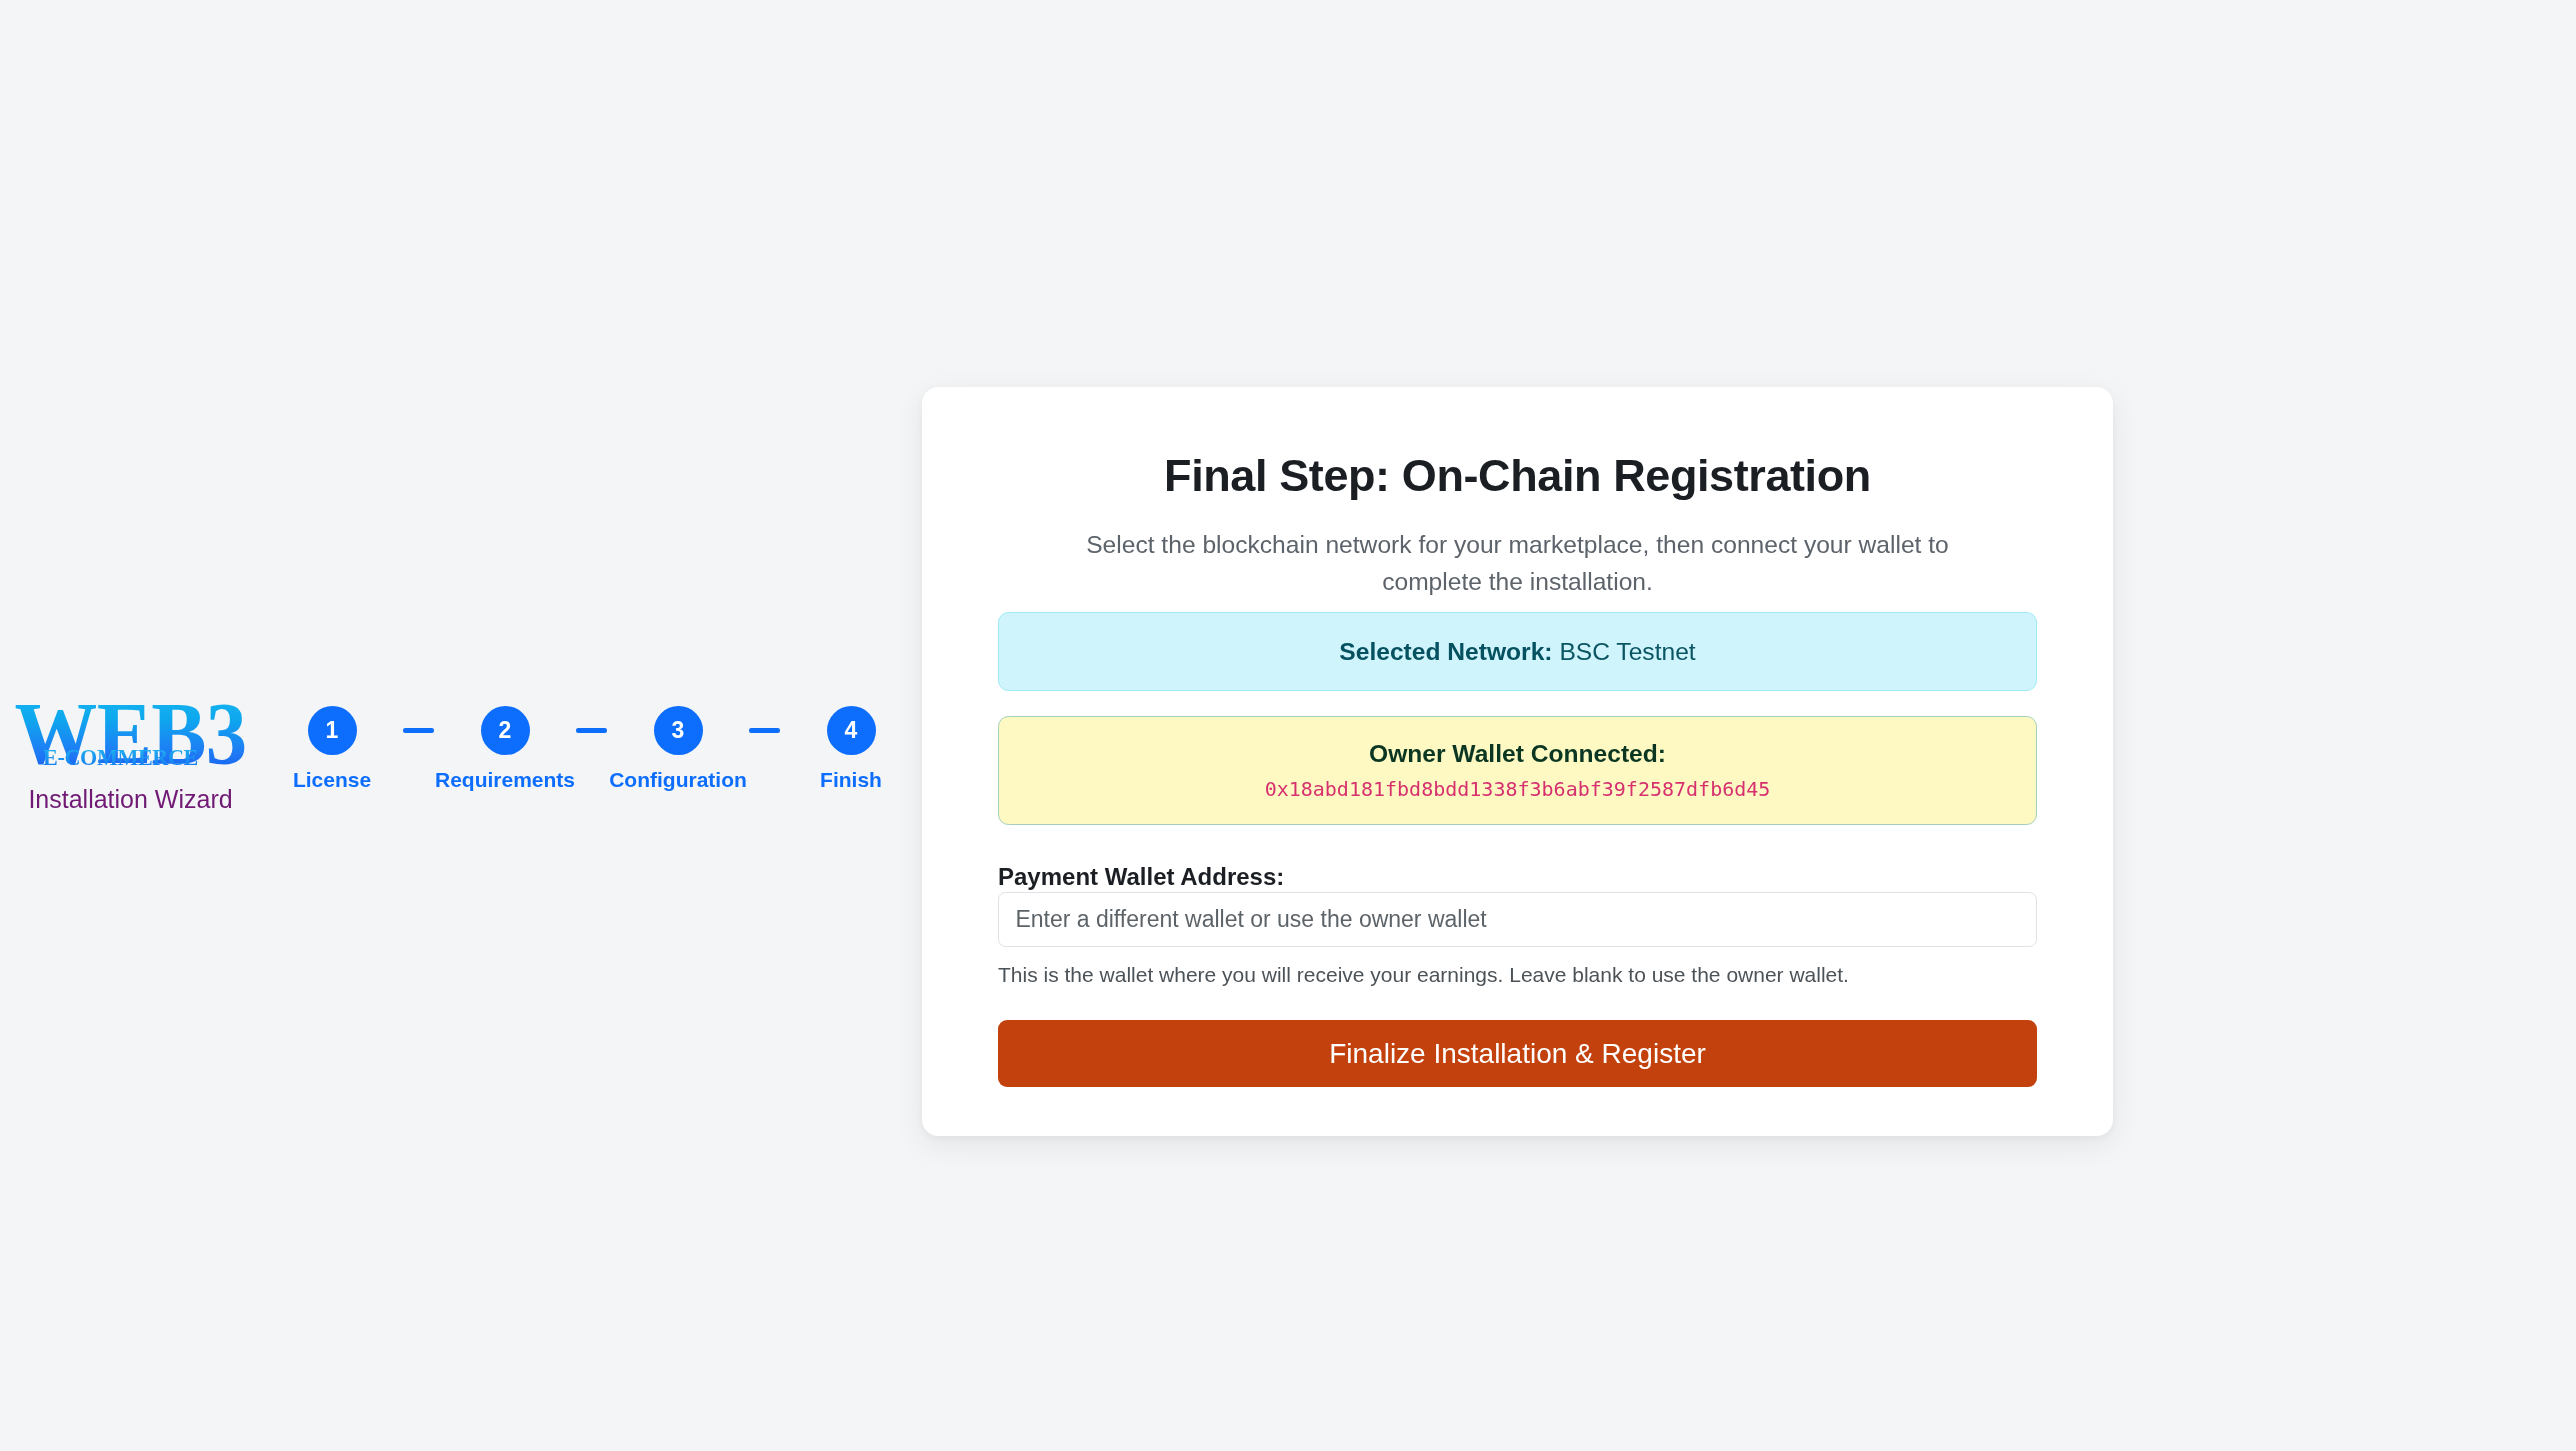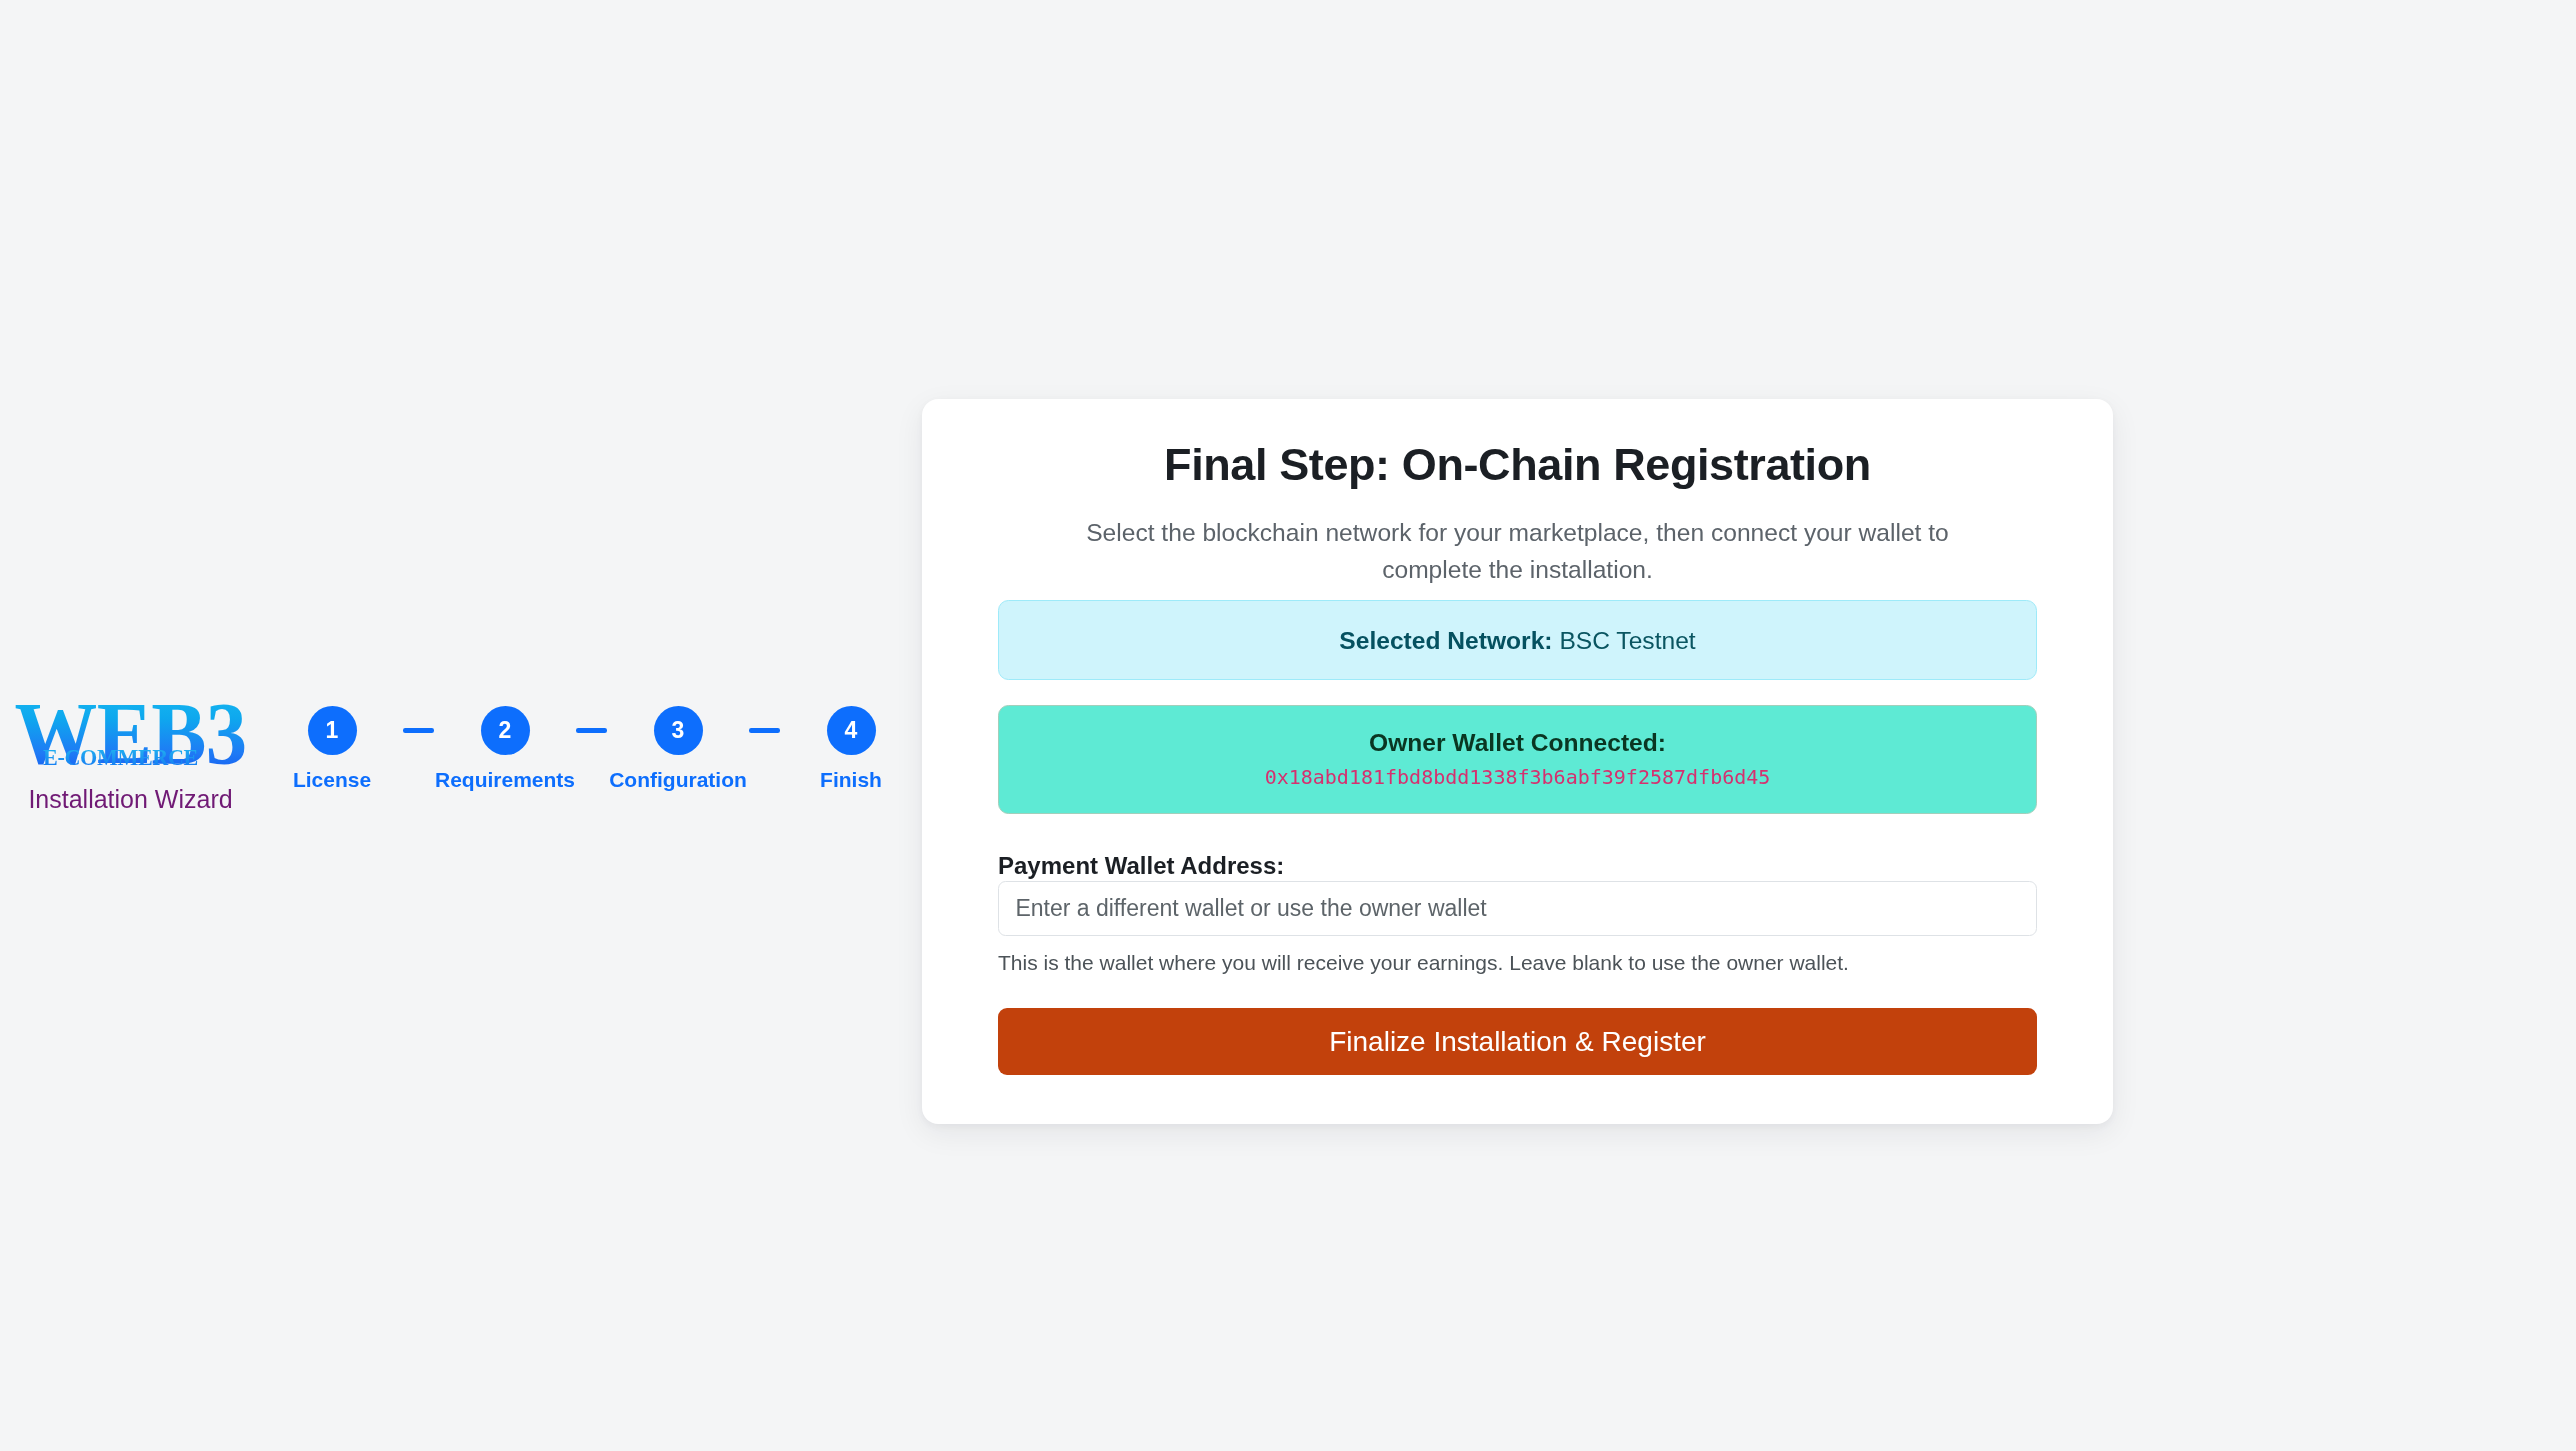--- a/index.html
+++ b/index.html
@@ -126,21 +126,21 @@
     flex: 0 0 auto;
   }
 
   
   .card {
     margin-top: 71px;
     width: 1191px;
     background: #ffffff;
     border-radius: 16.4px;
     box-shadow: 0 9px 30px rgba(22, 28, 45, 0.07), 0 2.2px 7.5px rgba(22, 28, 45, 0.04);
-    padding: 39px 76px 49px 76px;
+    padding: 62px 76px 49px 76px;
   }
 
   .card-title {
     text-align: center;
     font-size: 45px;
     line-height: 54px;
     font-weight: 700;
     color: #1b1f24;
     letter-spacing: -0.4px;
   }
@@ -170,21 +170,21 @@
     border: 1.5px solid #9eeaf9;
     color: #055160;
     margin-top: 12px;
   }
 
   .alert-info b { font-weight: 700; }
   .alert-info .net-value { font-weight: 400; color: #0a5561; }
 
   .alert-success {
     margin-top: 25px;
-    background: #5eead4;
+    background: #fef9c3;
     border: 1.5px solid #a3cfbb;
     color: #0a3622;
     padding: 21px 21px 22.4px 21px;
   }
 
   .alert-success .sa-title {
     font-weight: 700;
     font-size: 24.6px;
     line-height: 31px;
   }

